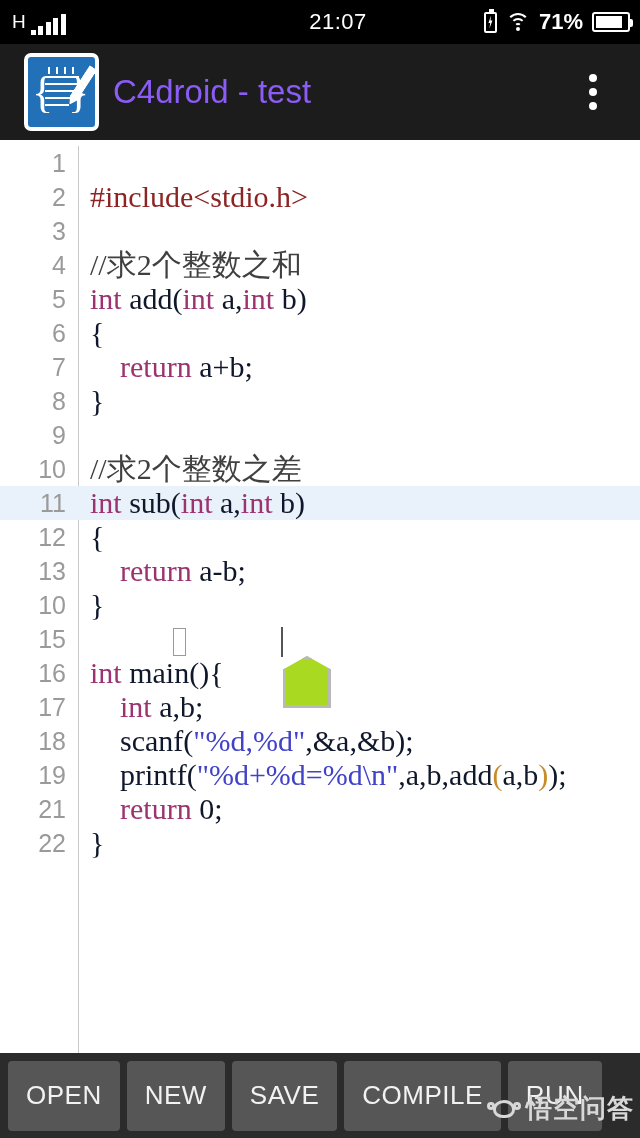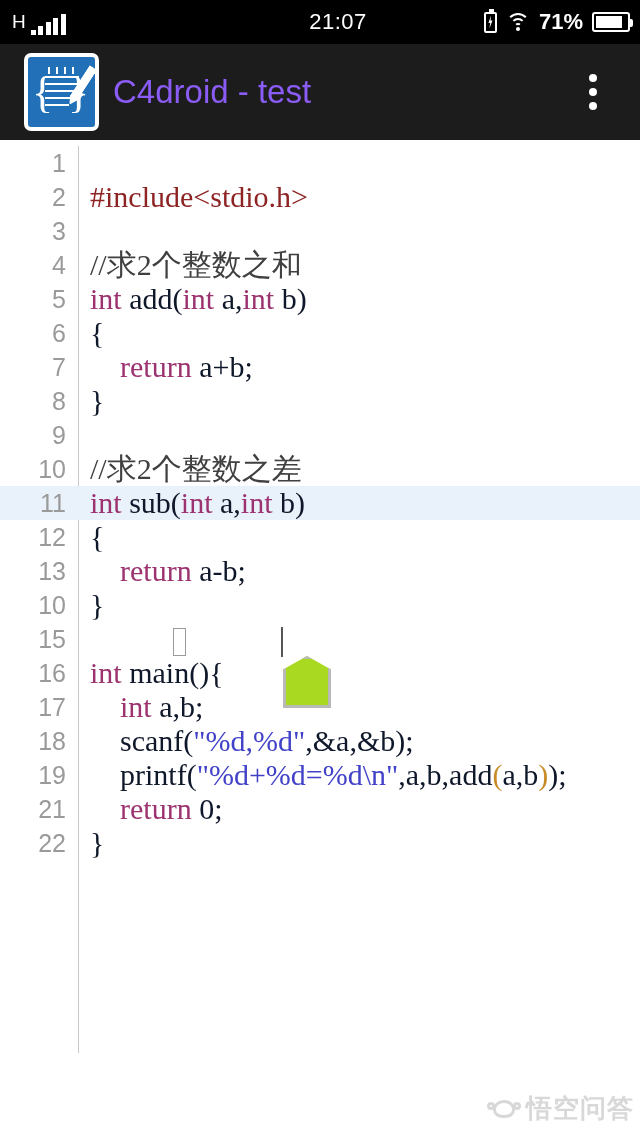--- a/index.html
+++ b/index.html
@@ -273,20 +273,27 @@
         <div class="ln">
           <span class="num">22</span>
           <span class="code"><span class="plain">}</span></span>
         </div>
       </div>
     <div class="matchbox"></div>
     <div class="caret"></div>
     <div class="handle"></div>
   </div>
 
+  <div class="toolbar" id="toolbar">
+      <button class="tbtn">OPEN</button>
+      <button class="tbtn">NEW</button>
+      <button class="tbtn">SAVE</button>
+      <button class="tbtn">COMPILE</button>
+      <button class="tbtn">RUN</button>
+    </div>
 
   <div class="watermark">
     <span class="wm-logo">
       <span class="ear-l"></span>
         <span class="ear-r"></span>
         <span class="face"></span>
     </span>
     <span class="wm-text">悟空问答</span>
   </div>
 

